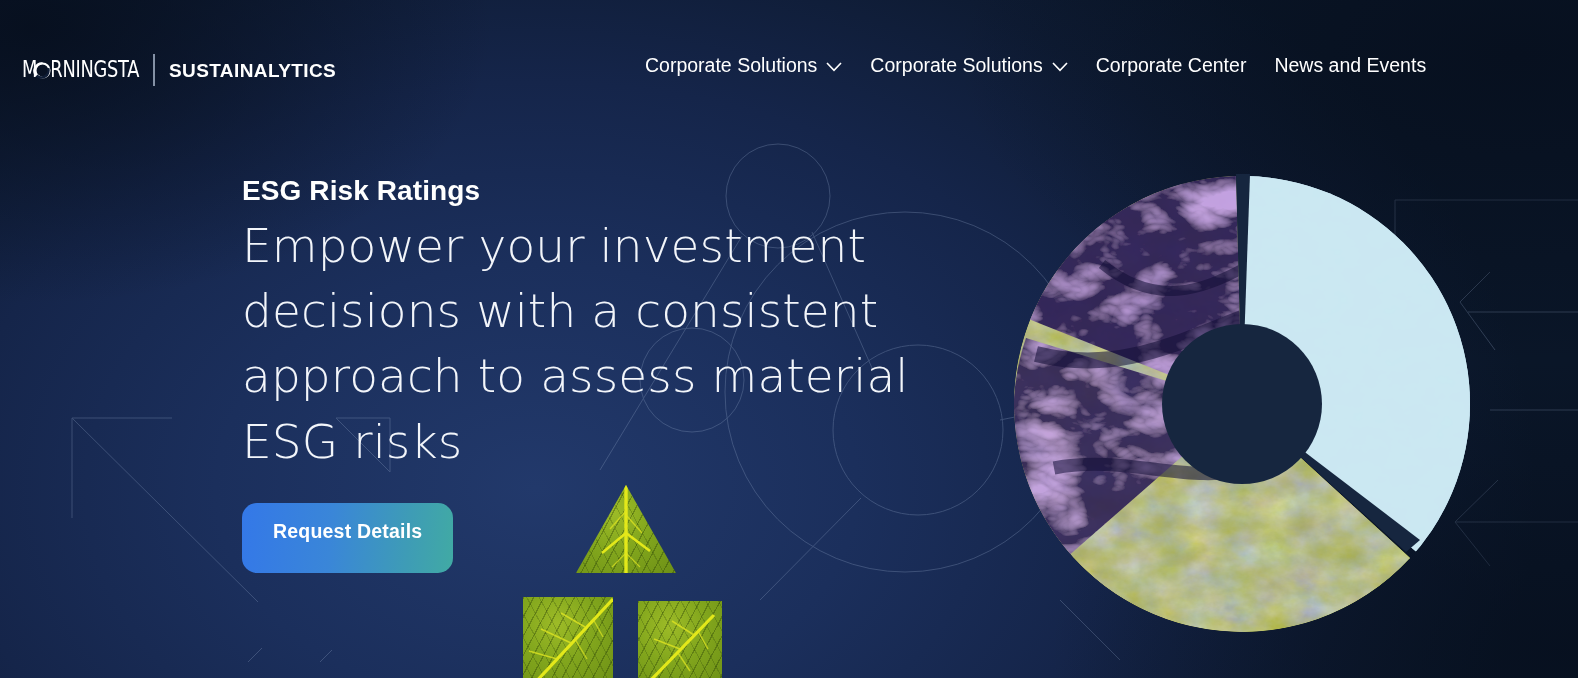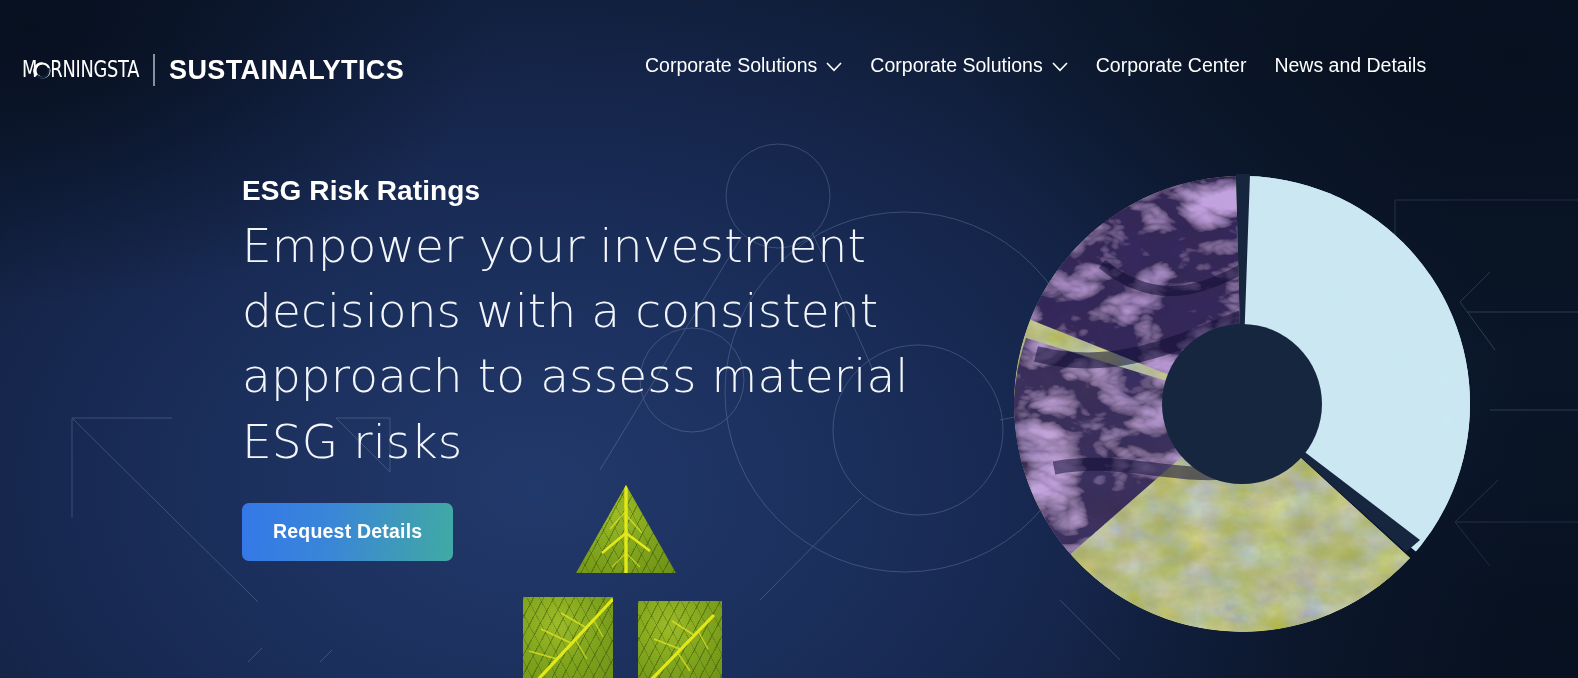--- a/index.html
+++ b/index.html
@@ -37,21 +37,21 @@
   #logo {
     position:absolute; left:22px; top:52px;
     display:flex; align-items:center; height:36px;
   }
   #logo .ms-mark { display:block; }
   #logo .divider {
     width:2px; height:32px; background:#9aa7bb;
     margin:0 14px 0 13px; opacity:.85;
   }
   #logo .brand {
-    color:#ffffff; font-weight:bold; font-size:27px;
+    color:#ffffff; font-weight:bold; font-size:19px;
     letter-spacing:.4px; line-height:1;
     font-family:"Liberation Sans", sans-serif;
     transform:scaleX(1.0);
   }
 
   nav {
     position:absolute; left:645px; top:56px;
     display:flex; align-items:center; gap:0;
   }
   nav .nav-item {
@@ -73,22 +73,22 @@
   #headline {
     color:#f2f5fa; font-size:47px; font-weight:300;
     line-height:1.39; letter-spacing:.1px;
     font-family:"DejaVu Sans", sans-serif;
     font-stretch:condensed;
     white-space:pre-line;
     margin-top:6px;
   }
   #cta {
     display:inline-block; margin-top:29px;
-    padding:17px 31px 18px 31px;
-    border:none; border-radius:7px;
+    padding:17px 31px 30px 31px;
+    border:none; border-radius:15px;
     color:#ffffff; font-size:19.5px; font-weight:bold;
     letter-spacing:.2px; cursor:pointer;
     background:linear-gradient(95deg,#3478e8 0%,#3a86d8 42%,#3e9cb6 78%,#41aaa4 100%);
     font-family:"Liberation Sans", sans-serif;
   }
 
   
   #leaves { position:absolute; left:520px; top:485px; width:230px; height:200px; }
   .leaf { position:absolute; }
   .leaf-tex {
@@ -173,21 +173,21 @@
       <div class="nav-item">
         <span>Corporate Solutions</span>
         <svg class="chev" width="16" height="10" viewBox="0 0 16 10">
           <polyline points="1,1 8,8.4 15,1" fill="none" stroke="#ffffff" stroke-width="1.6"></polyline>
         </svg>
       </div>
       <div class="nav-item">
         <span>Corporate Center</span>
       </div>
       <div class="nav-item">
-        <span>News and Details</span>
+        <span>News and Events</span>
       </div>
     </nav>
   </header>
 
   <div id="copy">
     <div id="eyebrow">ESG Risk Ratings</div>
     <div id="headline">Empower your investment
 decisions with a consistent
 approach to assess material
 ESG risks</div>

